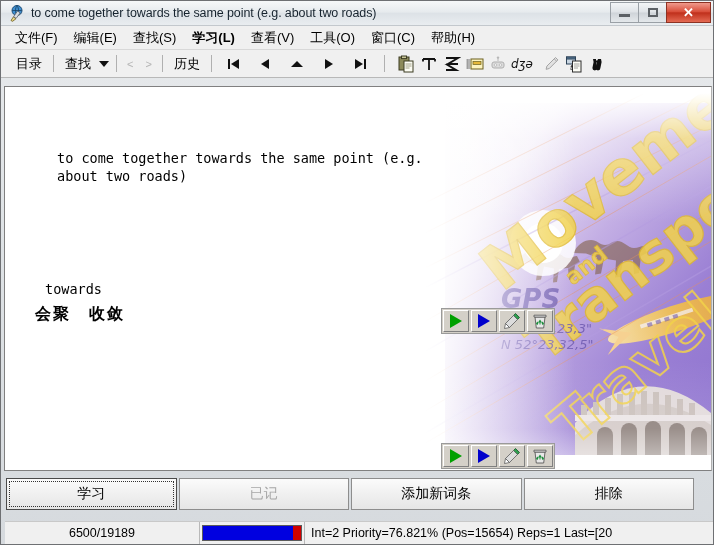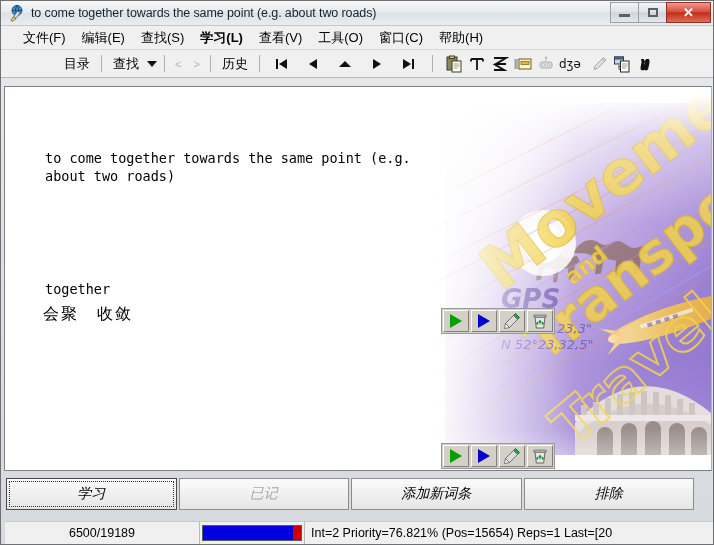--- a/index.html
+++ b/index.html
@@ -55,38 +55,37 @@
   }
   .min-glyph { display:block; width:11px; height:3px; background:#5b6065; margin-top:6px; }
   .max-glyph { display:block; width:10px; height:9px; border:2px solid #5b6065; }
 
   
   .menubar {
     height: 24px;
     background: #f0f0f0;
     border-bottom: 1px solid #d8d8d8;
     display: flex; align-items: center;
-    padding-left: 14px;
+    padding-left: 6px;
   }
   .menu-item {
     font-size: 13px; color: #000;
     padding: 2px 8px;
     white-space: nowrap;
     cursor: default;
   }
   .menu-item.active { font-weight: bold; }
 
   
   .toolbar {
     height: 28px;
     background: #f0f0f0;
     border-bottom: 1px solid #b8b8b8;
     display: flex; align-items: center;
-    padding: 0 16px;
-    justify-content: center;
+    padding: 0 8px;
   }
   .tb-text {
     font-size: 13px; color: #000;
     padding: 2px 7px; white-space: nowrap; cursor: default;
   }
   .tb-sep {
     width: 1px; height: 17px; background: #b0b0b0;
     margin: 0 4px; flex: none;
   }
   .tb-caret {
@@ -100,47 +99,47 @@
     font-size: 11px; color: #b4b4b4; padding: 0 6px; cursor: default;
   }
   .tb-nav {
     width: 22px; height: 20px;
     display: flex; align-items: center; justify-content: center;
     cursor: default;
   }
   .tb-icon {
     width: 23px; height: 22px;
     display: flex; align-items: center; justify-content: center;
-    cursor: default; position: relative;
+    cursor: default; position: relative; font-style: italic;
   }
 
   
   .content-wrap {
     position: absolute;
     left: 3px; top: 85px;
     width: 708px; height: 385px;
     background: #ffffff;
     border: 1px solid #808080;
     border-right-color: #b0b0b0;
     overflow: hidden;
   }
   .txt-block {
     position: absolute;
     font-family: "DejaVu Sans Mono", "Liberation Mono", monospace;
     font-size: 13.5px;
     color: #000;
     line-height: 18px;
     white-space: pre-wrap;
   }
-  #q-text { left: 40px; top: 62px; width: 370px; }
+  #q-text { left: 52px; top: 62px; width: 370px; }
   #a-word { left: 40px; top: 193px; }
   #a-cn {
-    left: 38px; top: 218px;
+    left: 30px; top: 218px;
     font-family: "DejaVu Sans", sans-serif;
-    font-size: 16px; letter-spacing: 2px;
+    font-size: 16px; letter-spacing: 2px; font-weight: bold;
   }
 
   
   .collage {
     position: absolute;
     right: 0; top: 6px;
     width: 286px; height: 362px;
     overflow: hidden;
   }
   .collage svg { display: block; }
@@ -193,21 +192,20 @@
     flex: 1;
     height: 32px;
     margin-right: 2px;
     background: linear-gradient(180deg,#fbfbfb 0%,#f0f0f0 50%,#e6e6e6 100%);
     border: 1px solid #8d8d8d;
     font-size: 14px;
     font-family: "DejaVu Sans", sans-serif;
     color: #000;
     display: flex; align-items: center; justify-content: center;
     cursor: default;
-    font-style: italic;
   }
   .gbtn:last-child { margin-right: 16px; }
   .gbtn.focused { outline: 1px dotted #333; outline-offset: -4px; border-color: #4a4a4a; }
   .gbtn.disabled { color: #a7a7a7; }
 
   
   .statusbar {
     position: absolute;
     left: 4px; bottom: 0;
     width: 714px; height: 23px;
@@ -518,21 +516,21 @@
           <rect x="0" y="0" width="150" height="362" fill="url(#fadeL)"></rect>
           <rect x="0" y="0" width="286" height="130" fill="url(#fadeT)"></rect>
           <rect x="0" y="268" width="286" height="94" fill="url(#fadeB)" opacity=".45"></rect>
         </g>
       </svg>
     </div>
 
     <div class="txt-block" id="q-text">to come together towards the same point (e.g.
 about two roads)</div>
 
-    <div class="txt-block" id="a-word">together</div>
+    <div class="txt-block" id="a-word">towards</div>
     <div class="txt-block" id="a-cn">会聚　收敛</div>
 
     <div class="mediabar" id="media-1">
       <div class="mbtn">
         <span class="play-green"></span>
       </div>
       <div class="mbtn">
         <span class="play-blue"></span>
       </div>
       <div class="mbtn">

